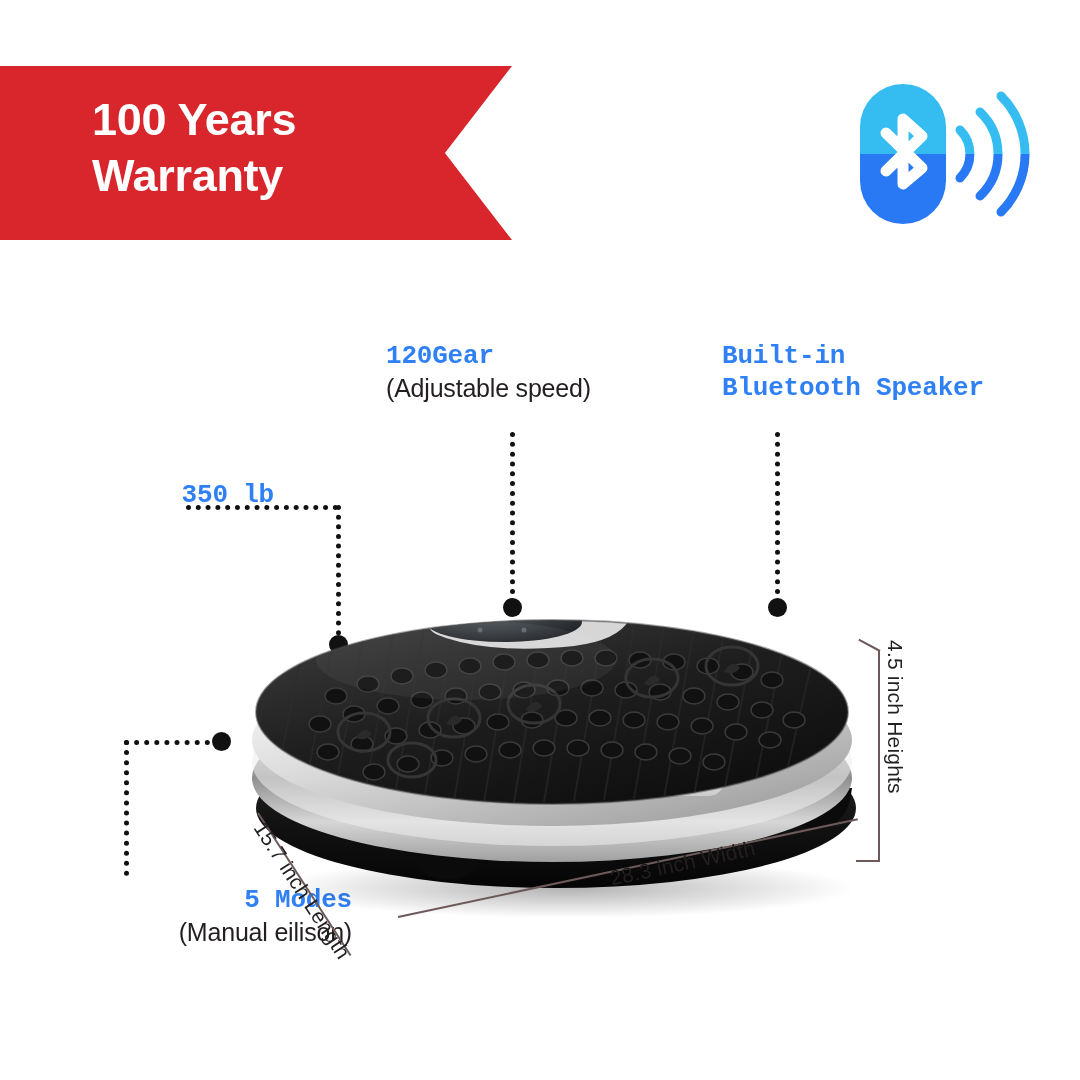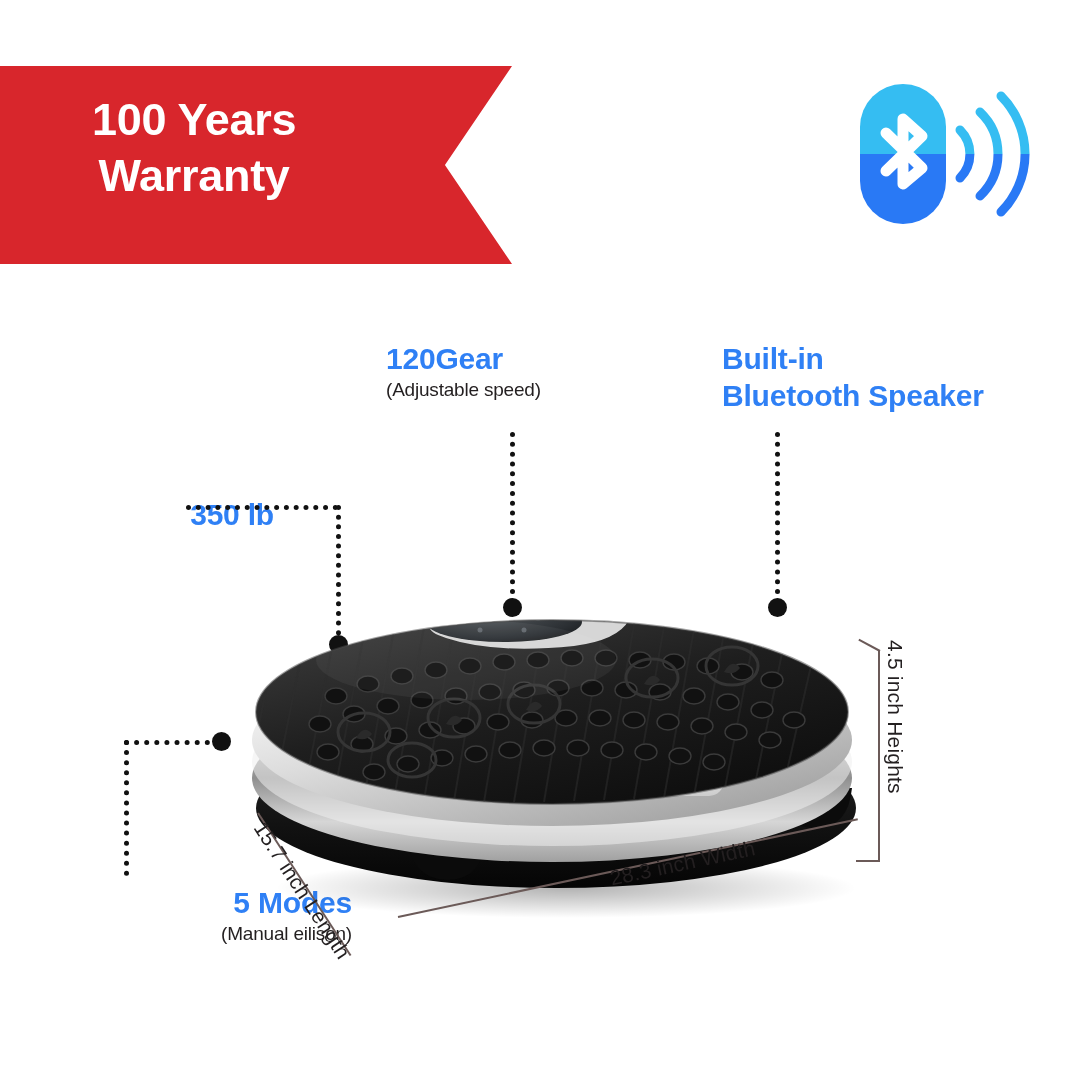--- a/index.html
+++ b/index.html
@@ -15,22 +15,21 @@
     font-family: "Liberation Sans", sans-serif;
     -webkit-font-smoothing: antialiased;
   }
 
   
   #warranty-ribbon {
     position: absolute;
     left: 0;
     top: 66px;
     width: 512px;
-    height: 198px;
-    text-align: center;
+    height: 174px;
   }
   #warranty-ribbon .ribbon-shape {
     position: absolute;
     inset: 0;
     background: var(--ribbon-red, #d8262c);
     clip-path: polygon(0 0, 100% 0, 86.9% 50%, 100% 100%, 0 100%);
   }
   #warranty-ribbon .ribbon-text {
     position: absolute;
     left: 92px;
@@ -51,41 +50,42 @@
     width: 196px;
     height: 152px;
   }
 
   
   .callout {
     position: absolute;
   }
   .callout .hl {
     color: var(--accent-blue, #2f80f5);
-    font-size: 30px;
+    font-size: 26px;
     font-weight: bold;
     line-height: 1.22;
     letter-spacing: -0.2px;
     white-space: pre-line;
     margin: 0;
+    font-family: Liberation Mono, monospace;
   }
   .callout .sub {
     color: #231f20;
-    font-size: 19px;
+    font-size: 25px;
     font-weight: normal;
     line-height: 1.22;
     letter-spacing: -0.2px;
     white-space: pre-line;
     margin: 0;
   }
   .callout.ta-right { text-align: right; }
 
   #callout-gear   { left: 386px; top: 341px; }
   #callout-bt     { left: 722px; top: 341px; }
-  #callout-weight { left: 0px;   top: 497px; width: 282px; }
+  #callout-weight { left: 0px;   top: 480px; width: 282px; }
   #callout-modes  { left: 0px;   top: 885px; width: 312px; margin-left: 48px; }
   #callout-weight .hl, #callout-weight .sub,
   #callout-modes .hl,  #callout-modes .sub { padding-right: 8px; }
 
   
   .leader {
     position: absolute;
     pointer-events: none;
   }
   .leader .seg-v {

